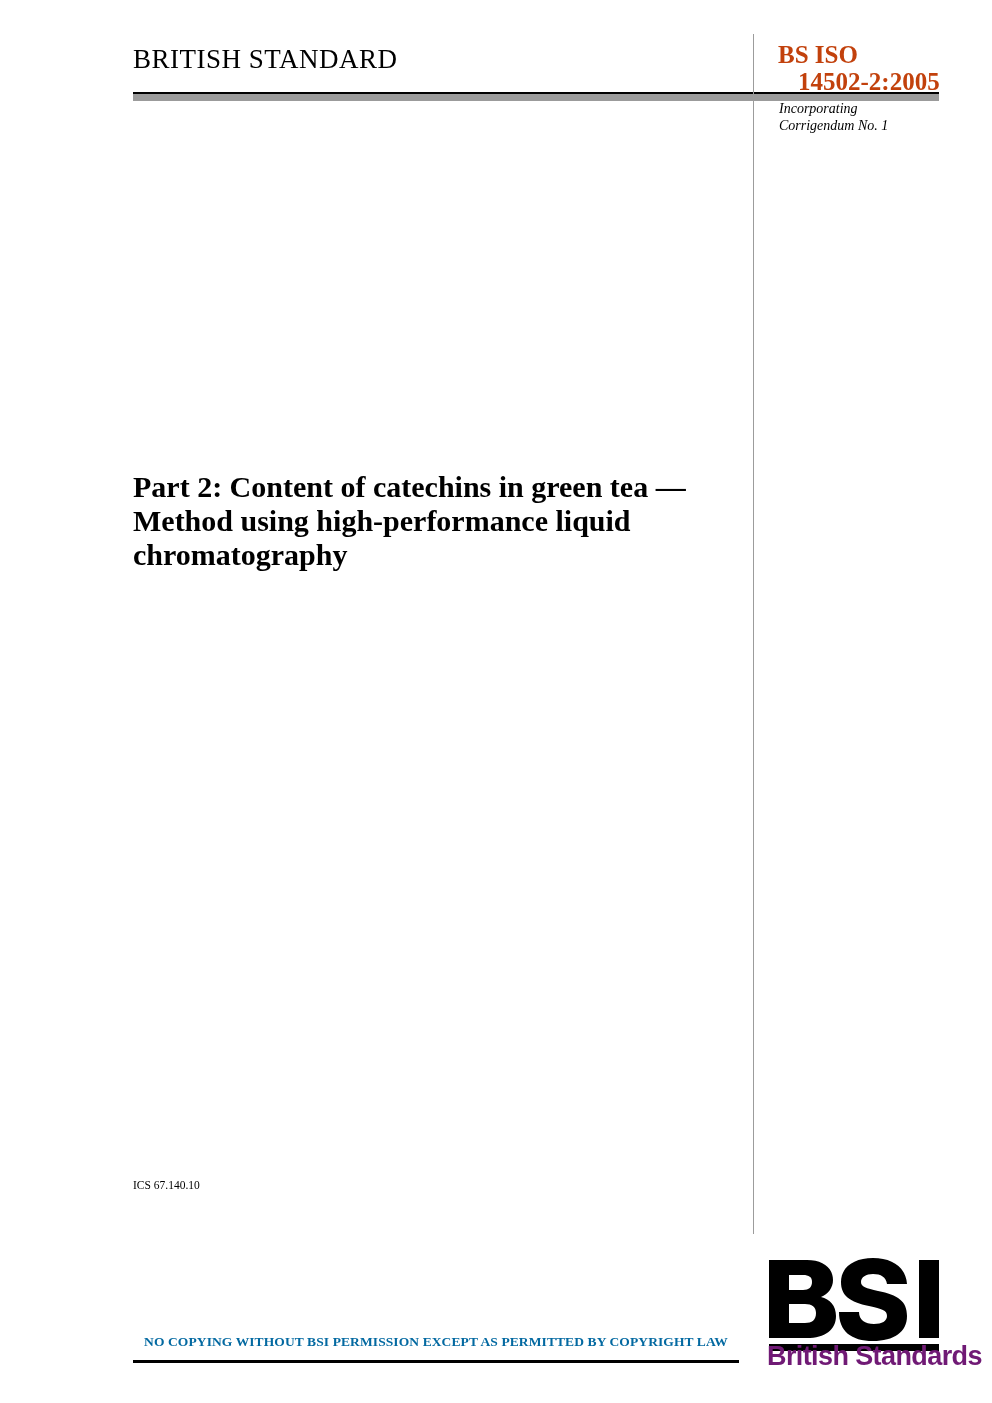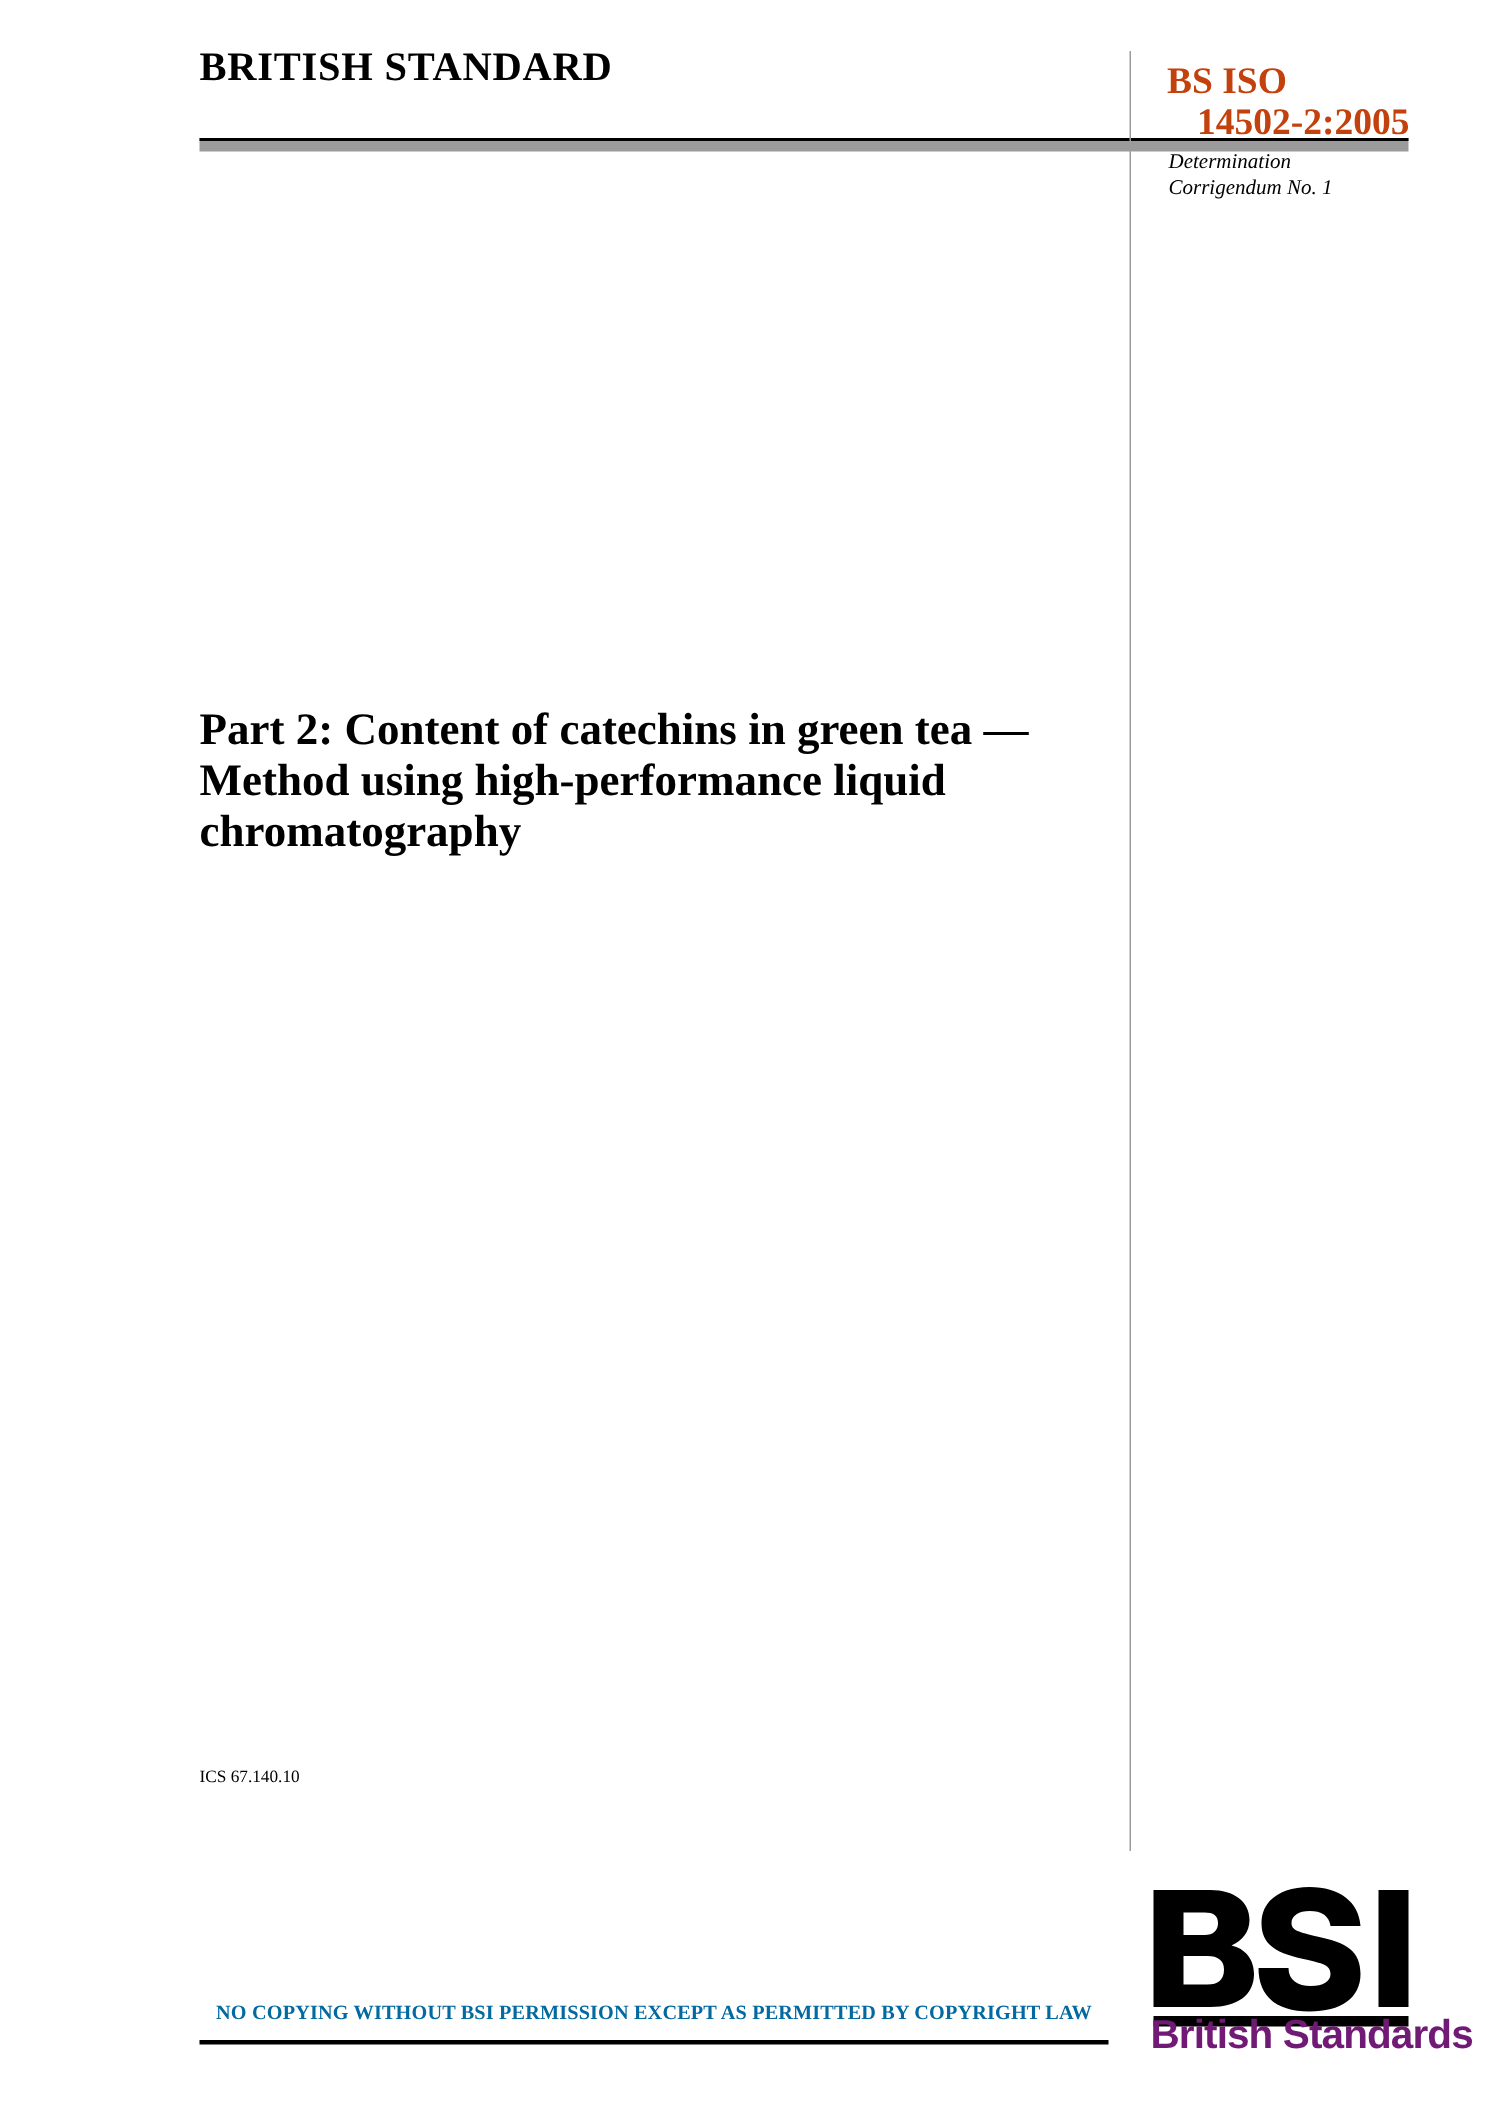--- a/index.html
+++ b/index.html
@@ -20,23 +20,23 @@
     position: absolute;
     left: 0; top: 0;
     width: 992px;
     height: 1403px;
   }
 
   
   .header-title {
     position: absolute;
     left: 133px;
-    top: 29px;
-    font-family: "Liberation Serif", serif;
-    font-weight: bold;
+    top: 44px;
+    font-family: "Liberation Serif", serif;
+    font-weight: normal;
     font-size: 27px;
     letter-spacing: 0.5px;
     color: #000;
   }
 
   .header-rule {
     position: absolute;
     left: 133px;
     top: 92px;
     width: 806px;
@@ -168,21 +168,21 @@
   <div class="header-title">BRITISH STANDARD</div>
 
   <div class="header-rule"></div>
 
   <div class="std-number">
     <span>BS ISO</span>
     <span class="line2">14502-2:2005</span>
   </div>
 
   <div class="corrigendum">
-    <div>Determination</div>
+    <div>Incorporating</div>
     <div>Corrigendum No. 1</div>
   </div>
 
   <div class="v-divider"></div>
 
 
   <div class="sub-title">Part 2: Content of catechins in green tea — Method using high-performance liquid chromatography</div>
 
   <div class="ics">ICS 67.140.10</div>
 

